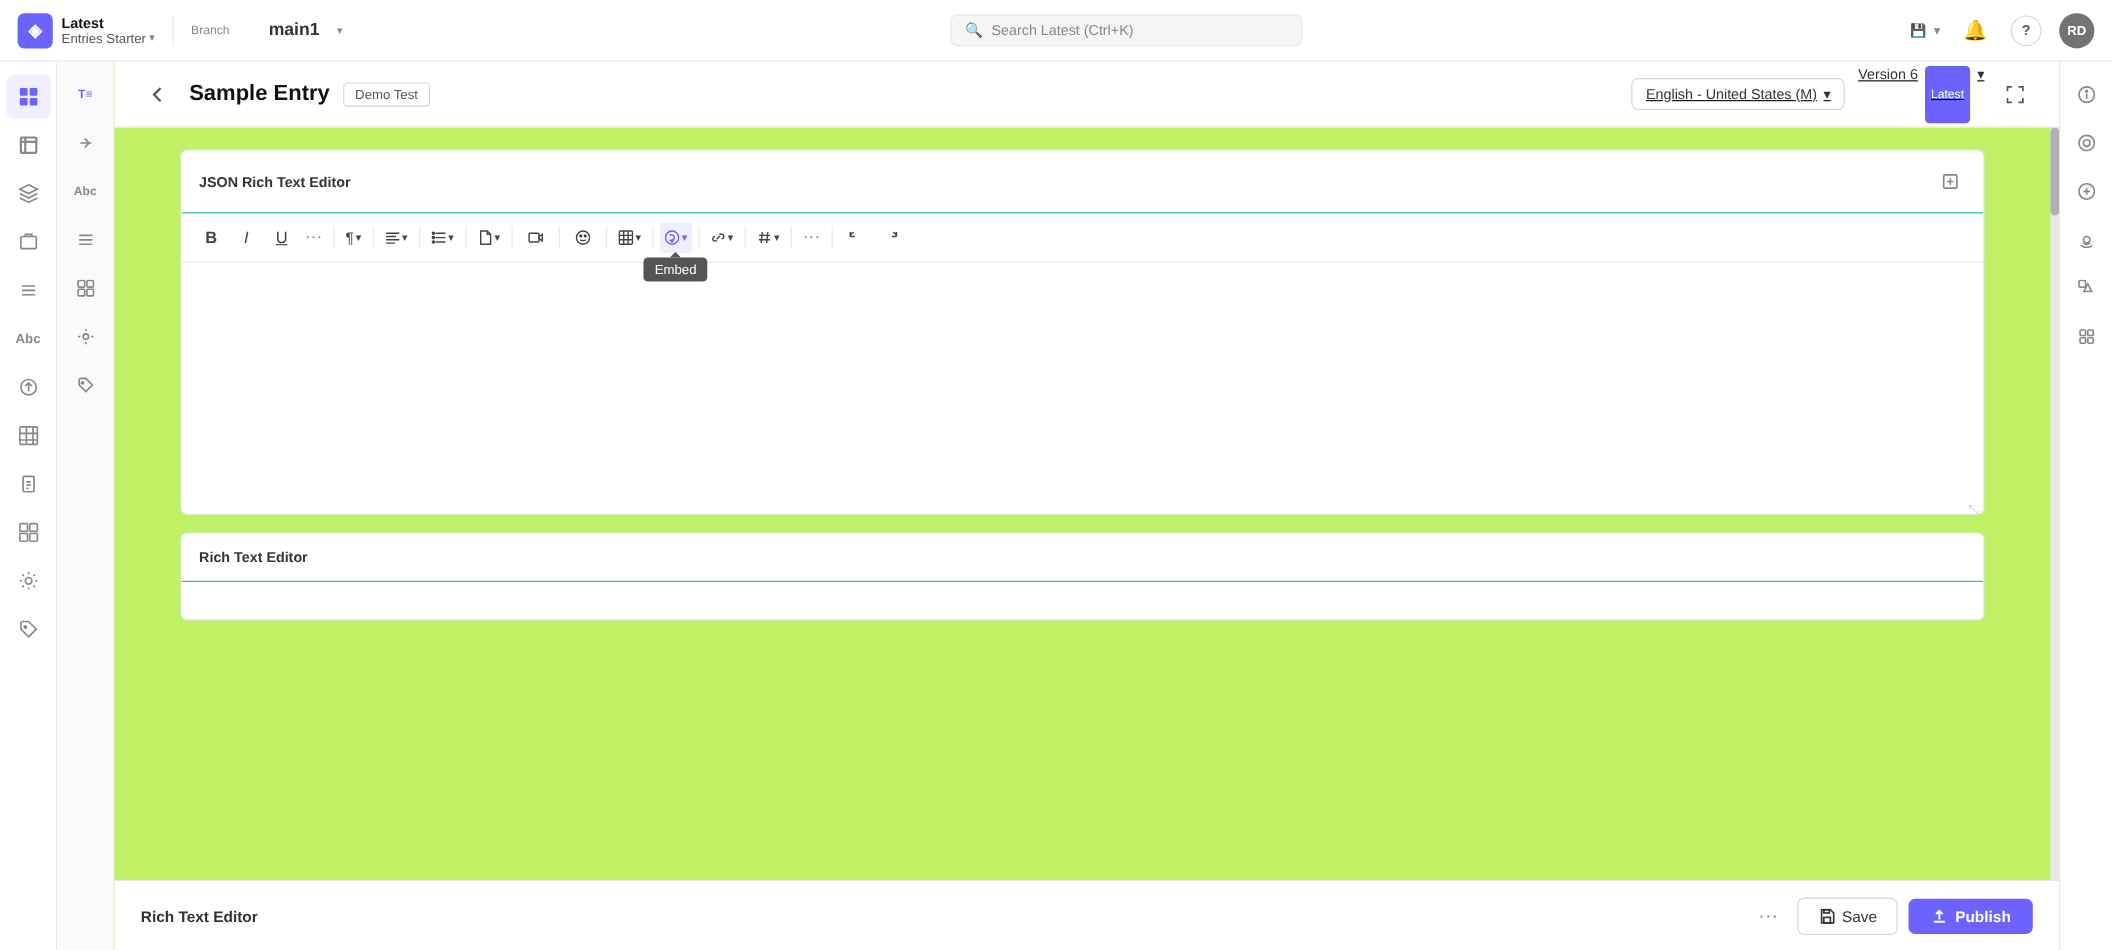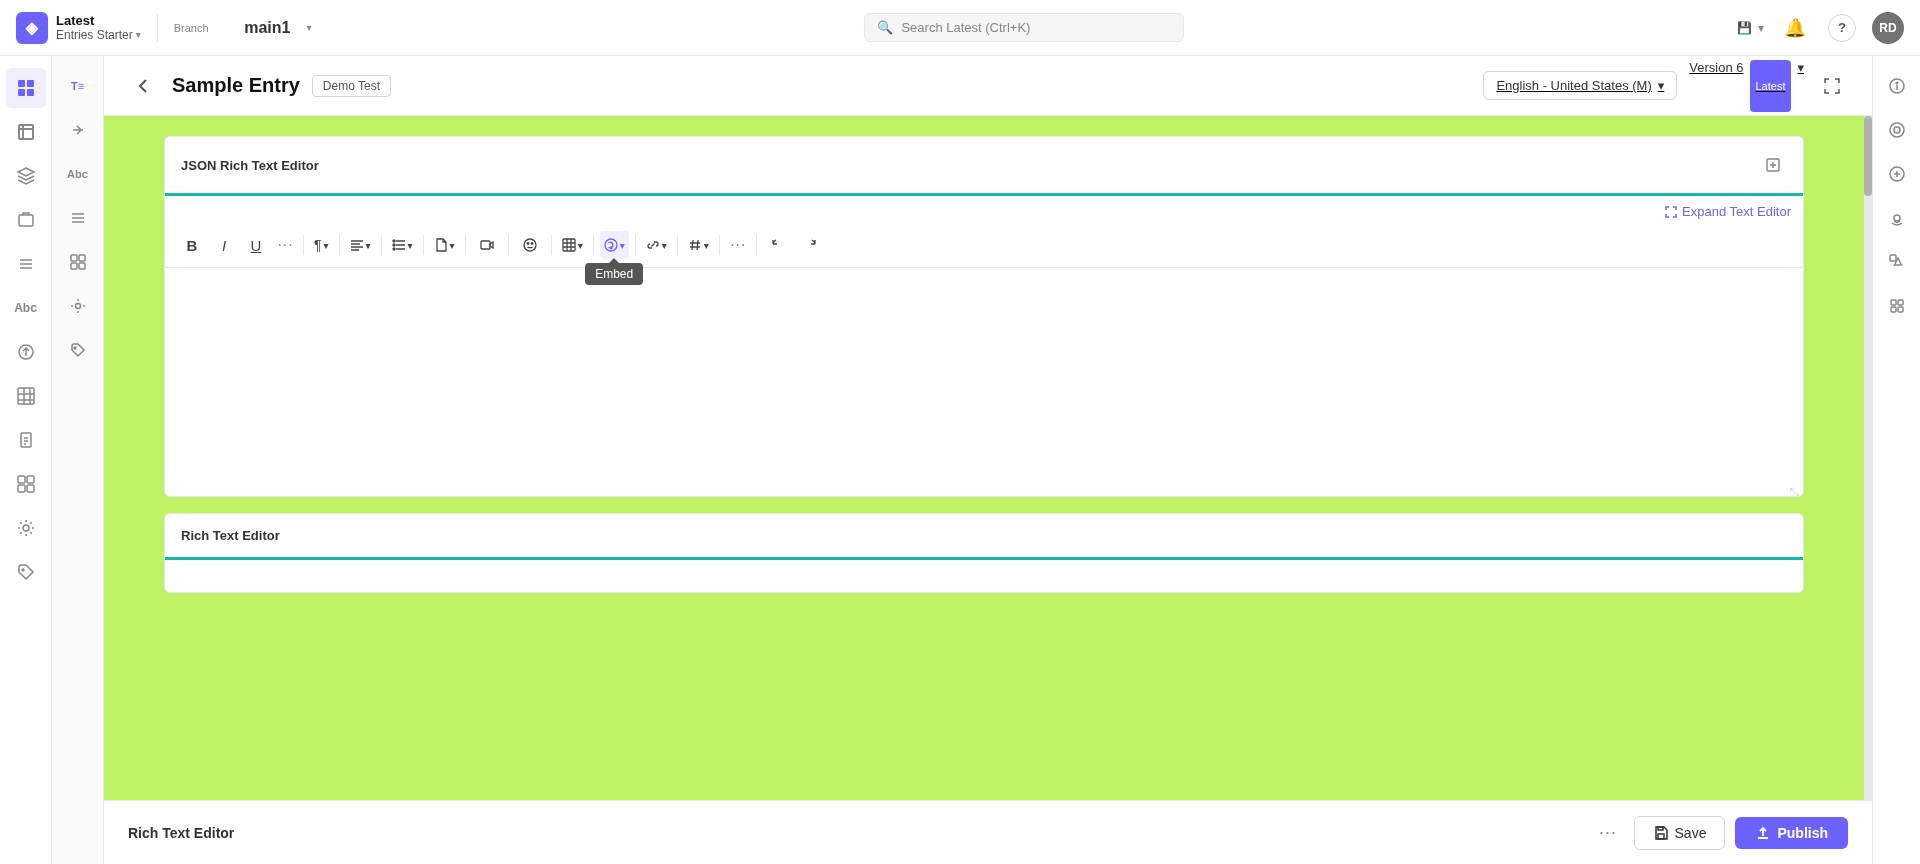--- a/index.html
+++ b/index.html
@@ -237,21 +237,21 @@
       border-radius: 6px;
       margin: 0 60px;
       margin-bottom: 16px;
       overflow: hidden;
     }
     .editor-card-header {
       padding: 14px 16px;
       display: flex;
       align-items: center;
       justify-content: space-between;
-      border-bottom: 3px solid #14b8a6;
+      border-bottom: 1px solid #14b8a6;
     }
     .editor-card-title {
       font-size: 13px;
       font-weight: 600;
       color: #333;
     }
     .editor-card-actions {
       display: flex; gap: 8px;
     }
     .card-action-btn {
@@ -650,28 +650,20 @@
               <div class="card-action-btn">
                 <svg width="16" height="16" viewBox="0 0 16 16" fill="none" stroke="#888" stroke-width="1.5">
                     <rect x="2" y="2" width="12" height="12" rx="1"></rect>
                     <line x1="8" y1="5" x2="8" y2="11"></line>
                     <line x1="5" y1="8" x2="11" y2="8"></line>
                   </svg>
               </div>
             </div>
           </div>
 
-          <div class="expand-text-editor">
-            <a class="expand-text-link">
-              <svg width="14" height="14" viewBox="0 0 14 14" fill="none" stroke="#6c63ff" stroke-width="1.5">
-                  <path d="M2 5V2h3M9 2h3v3M12 9v3H9M5 12H2V9"></path>
-                </svg>
-              <span>Expand Text Editor</span>
-            </a>
-          </div>
 
           <div class="rich-text-toolbar">
             <div class="toolbar-btn" style="font-weight:bold; font-size:15px;">B</div>
             <div class="toolbar-btn" style="font-style:italic; font-size:15px;">I</div>
             <div class="toolbar-btn" style="text-decoration:underline; font-size:15px;">U</div>
             <div class="toolbar-dots">···</div>
             <div class="toolbar-sep"></div>
             <div class="toolbar-btn-wide">
               <span>¶</span>
                 <span style="font-size:10px;">▾</span>

